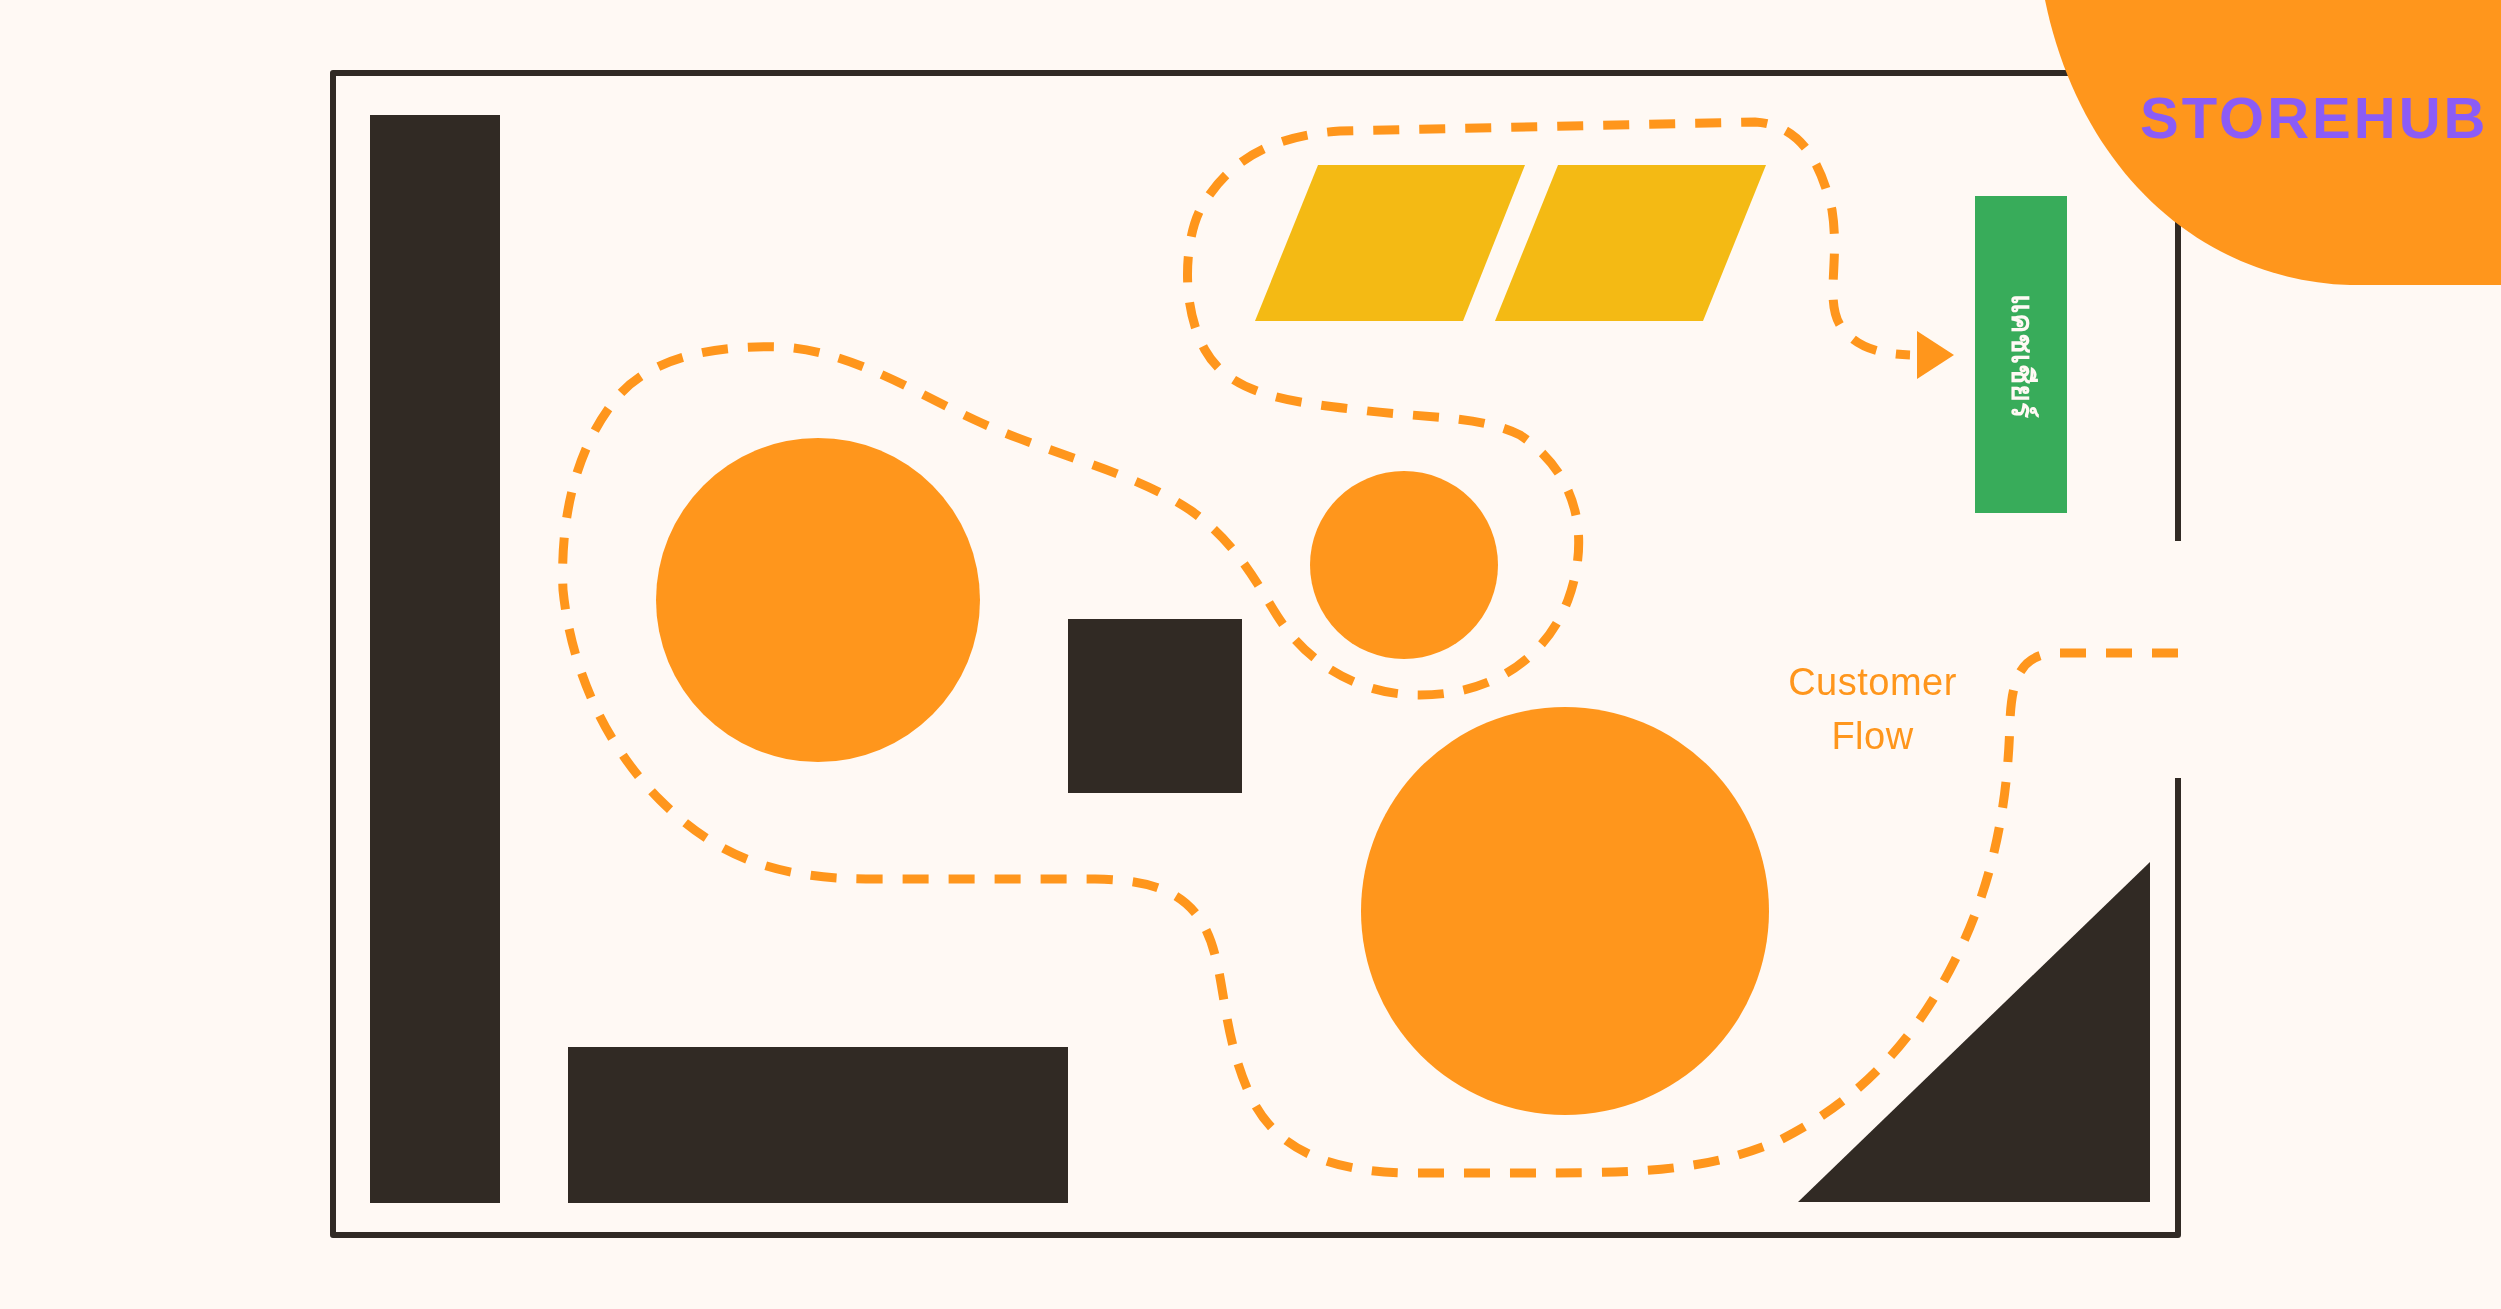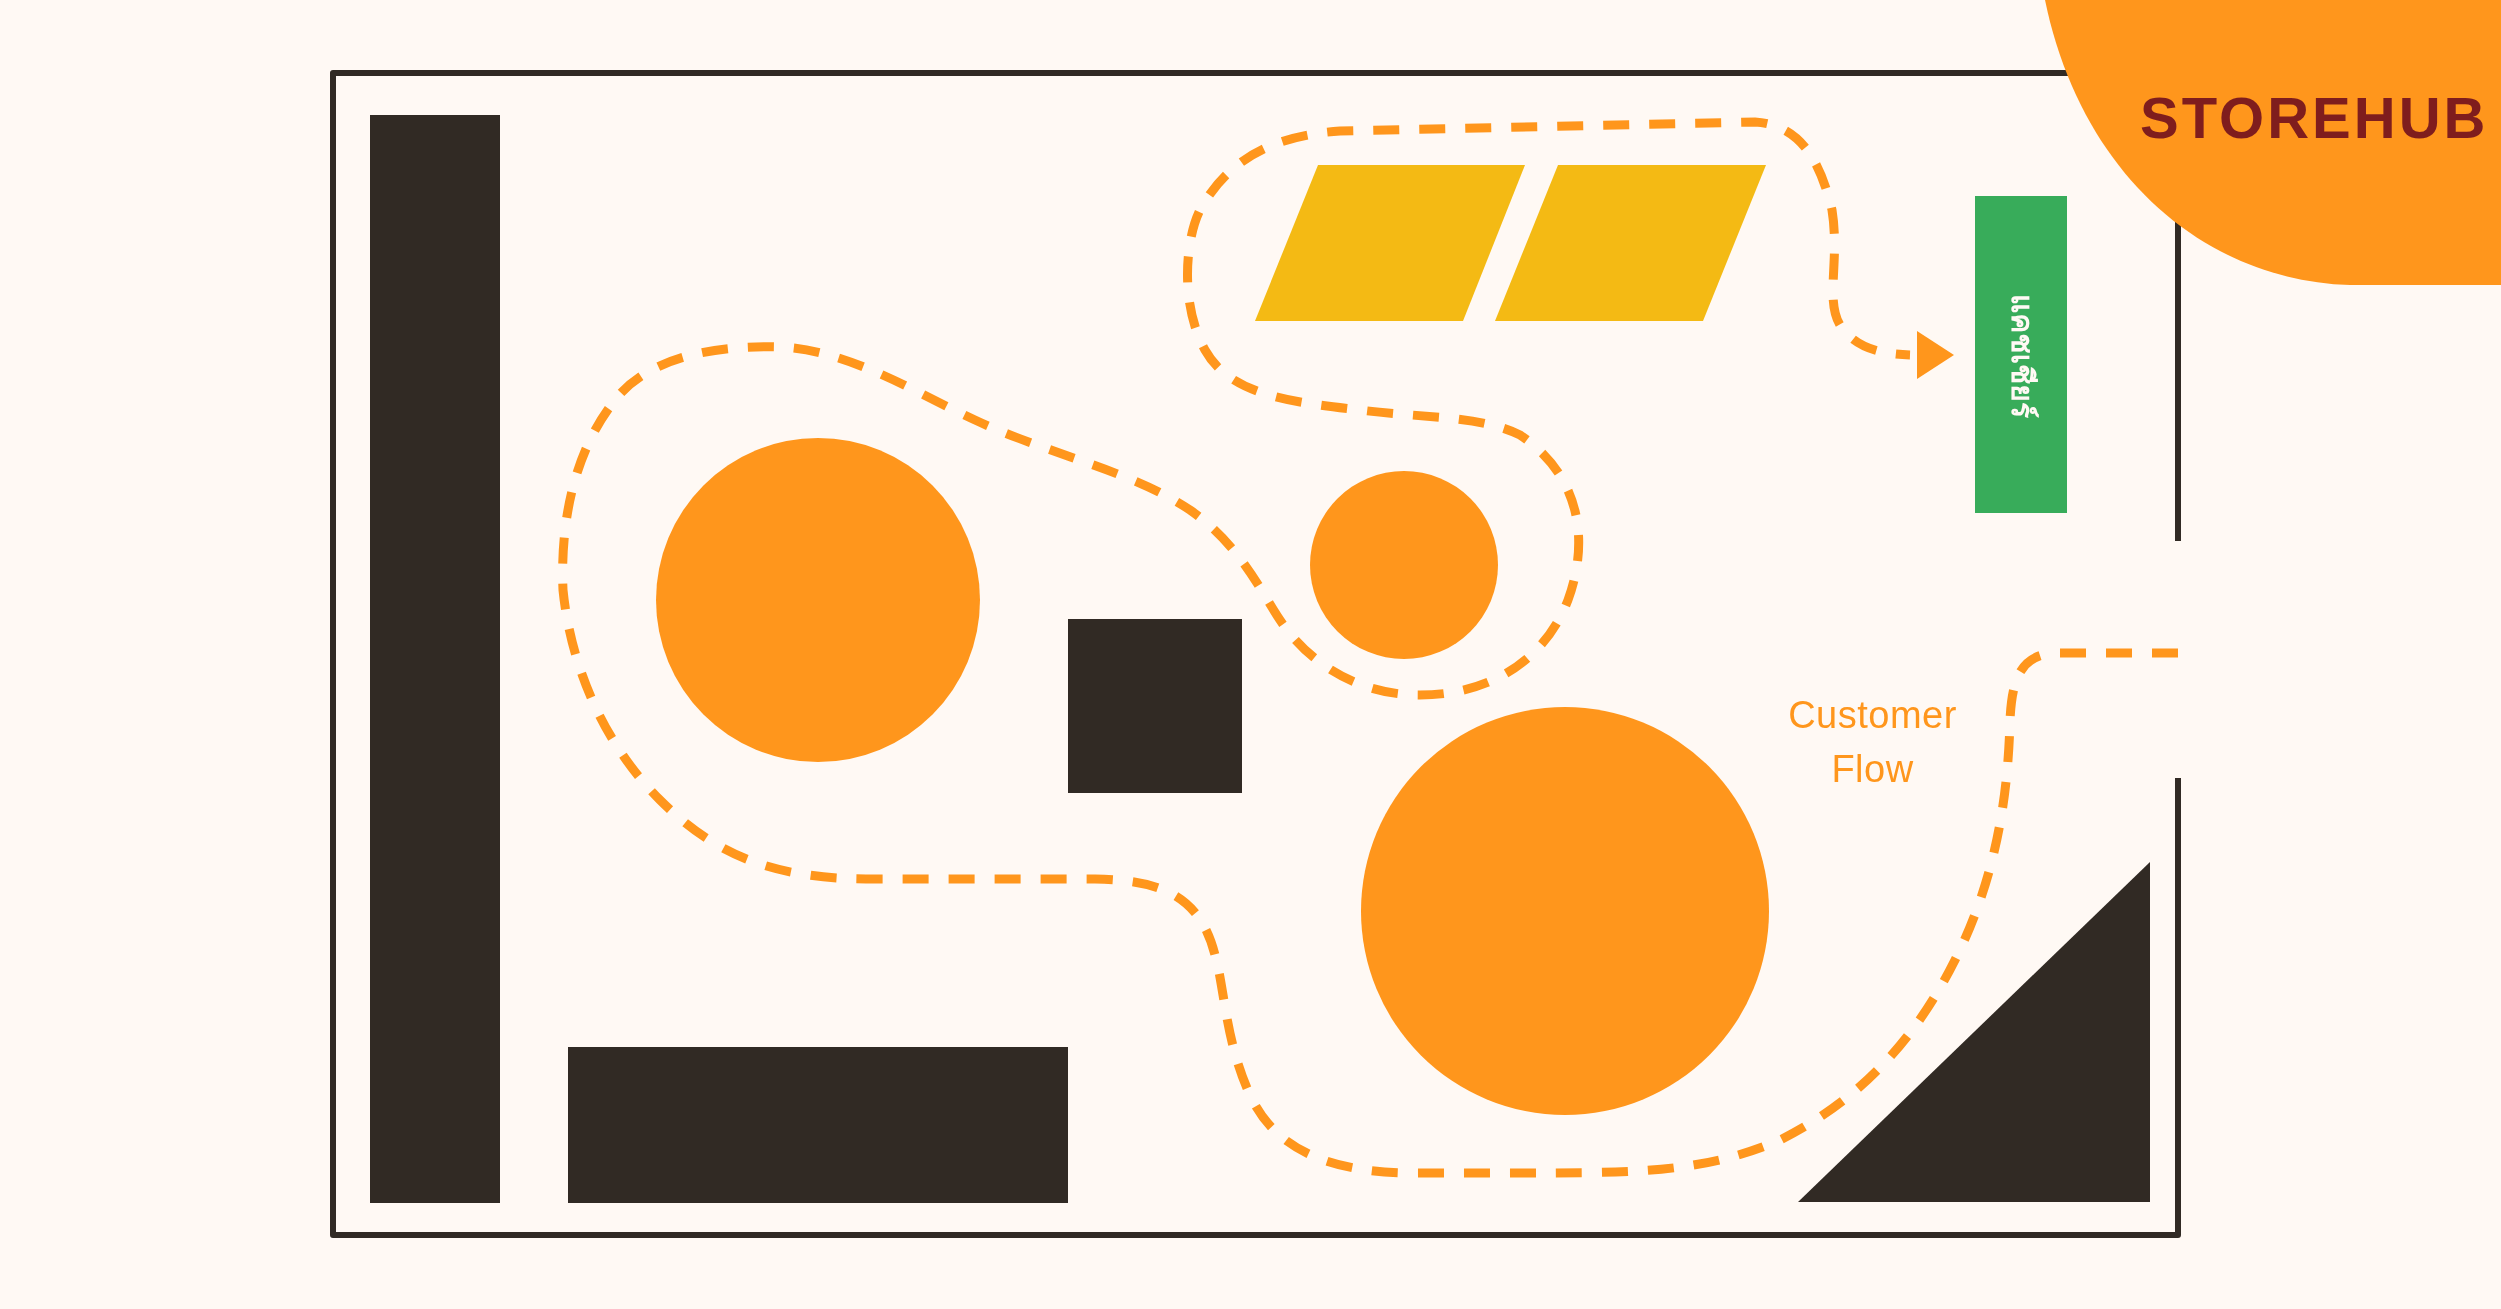--- a/index.html
+++ b/index.html
@@ -1,19 +1,19 @@
 <!DOCTYPE html>
 <html><head>
 <meta charset="utf-8">
 <style>
   html, body { margin:0; padding:0; }
   body { width:2501px; height:1309px; background:#FFF9F4; overflow:hidden; position:relative; font-family:"DejaVu Sans", sans-serif; }
   svg.plan { position:absolute; left:0; top:0; }
-  .flow-label { position:absolute; left:1740px; top:688px; width:265px; text-align:center; color:#FF961C; font-family:"Liberation Sans", sans-serif; font-size:38px; line-height:54px; font-weight:normal; letter-spacing:0.5px; }
-  .brand { position:absolute; left:2140px; top:88px; width:340px; text-align:center; color:#7f1d1d; }
+  .flow-label { position:absolute; left:1740px; top:655px; width:265px; text-align:center; color:#FF961C; font-family:"Liberation Sans", sans-serif; font-size:38px; line-height:54px; font-weight:normal; letter-spacing:0.5px; }
+  .brand { position:absolute; left:2140px; top:88px; width:340px; text-align:center; color:#8b5cf6; }
   .brand-en { font-family:"Liberation Sans", sans-serif; font-weight:bold; font-size:58px; line-height:60px; letter-spacing:3px; }
   .brand-th { font-family:"DejaVu Sans", sans-serif; font-size:34px; line-height:44px; }
   .cashier-label { position:absolute; left:1862px; top:336px; width:320px; height:40px; transform:rotate(90deg); transform-origin:center; text-align:center; color:#FFF9F4; font-family:"DejaVu Sans", sans-serif; font-weight:bold; font-size:30px; line-height:40px; }
 </style>
 </head>
 <body>
 
 <svg class="plan" width="2501" height="1309" viewBox="0 0 2501 1309" xmlns="http://www.w3.org/2000/svg">
 
   <path d="M2178 541 L2178 73 L333 73 L333 1235 L2178 1235 L2178 778" fill="none" stroke="#312A24" stroke-width="6" stroke-linejoin="round"></path>

